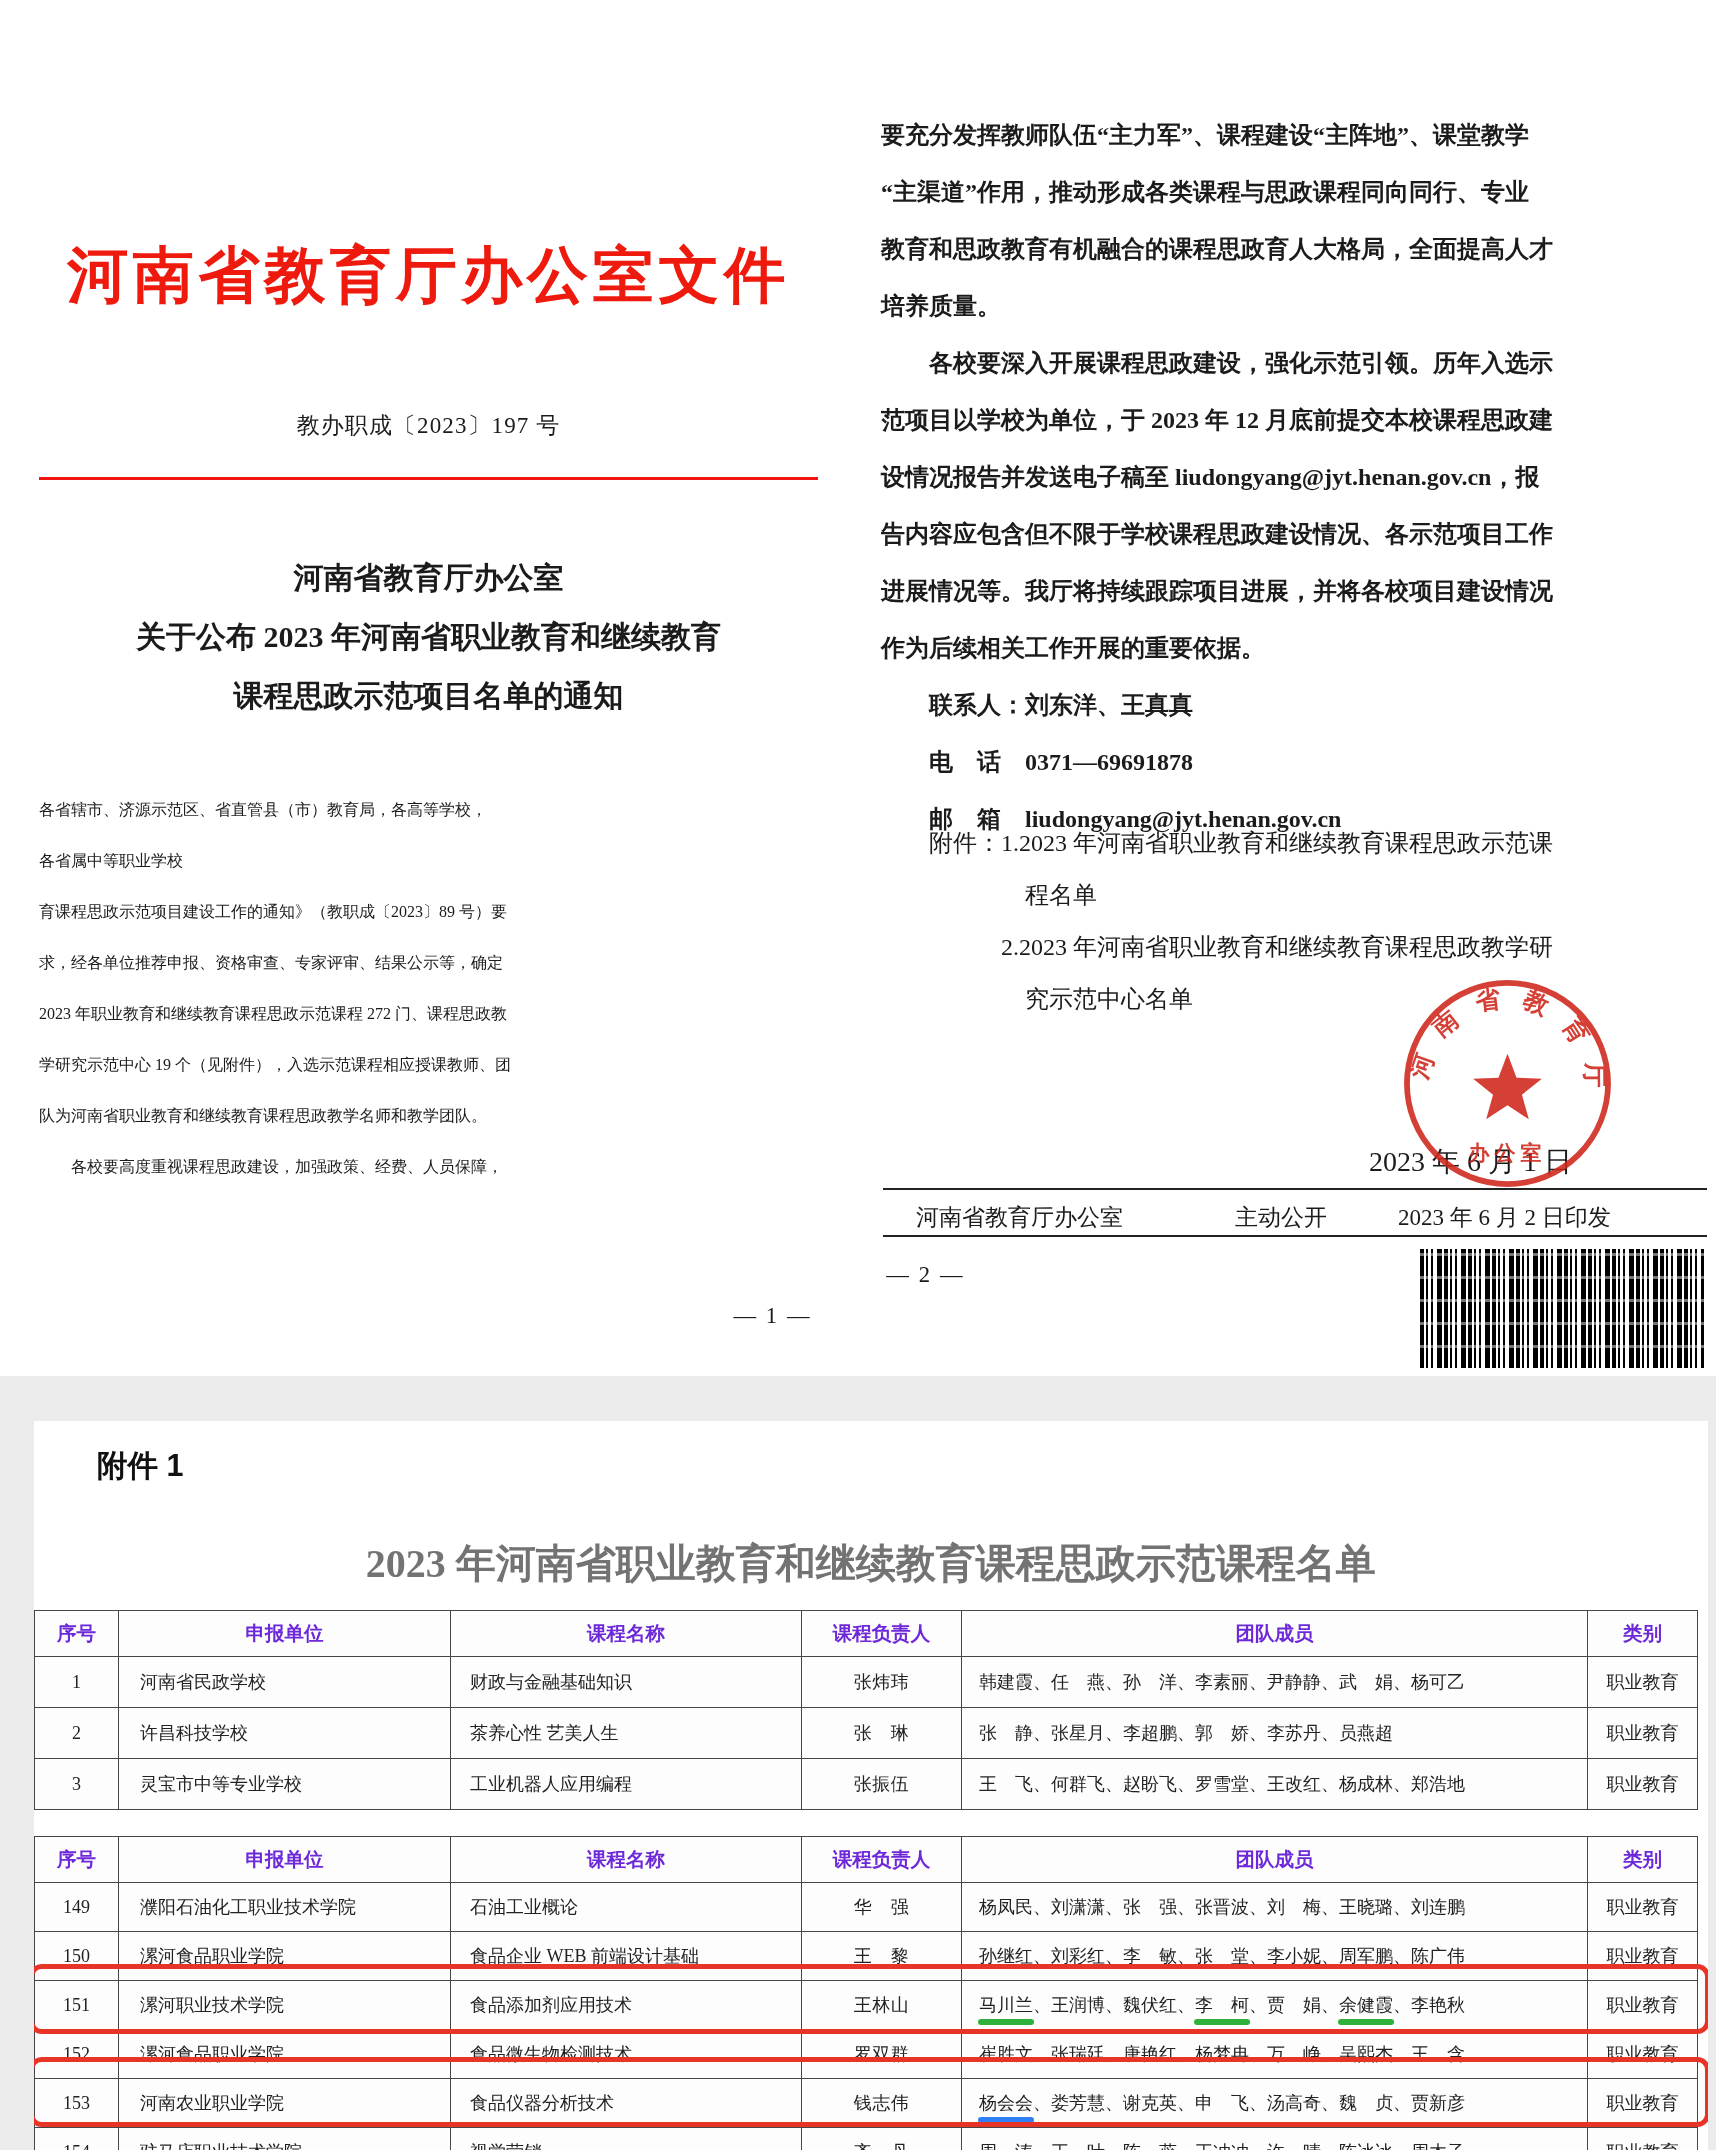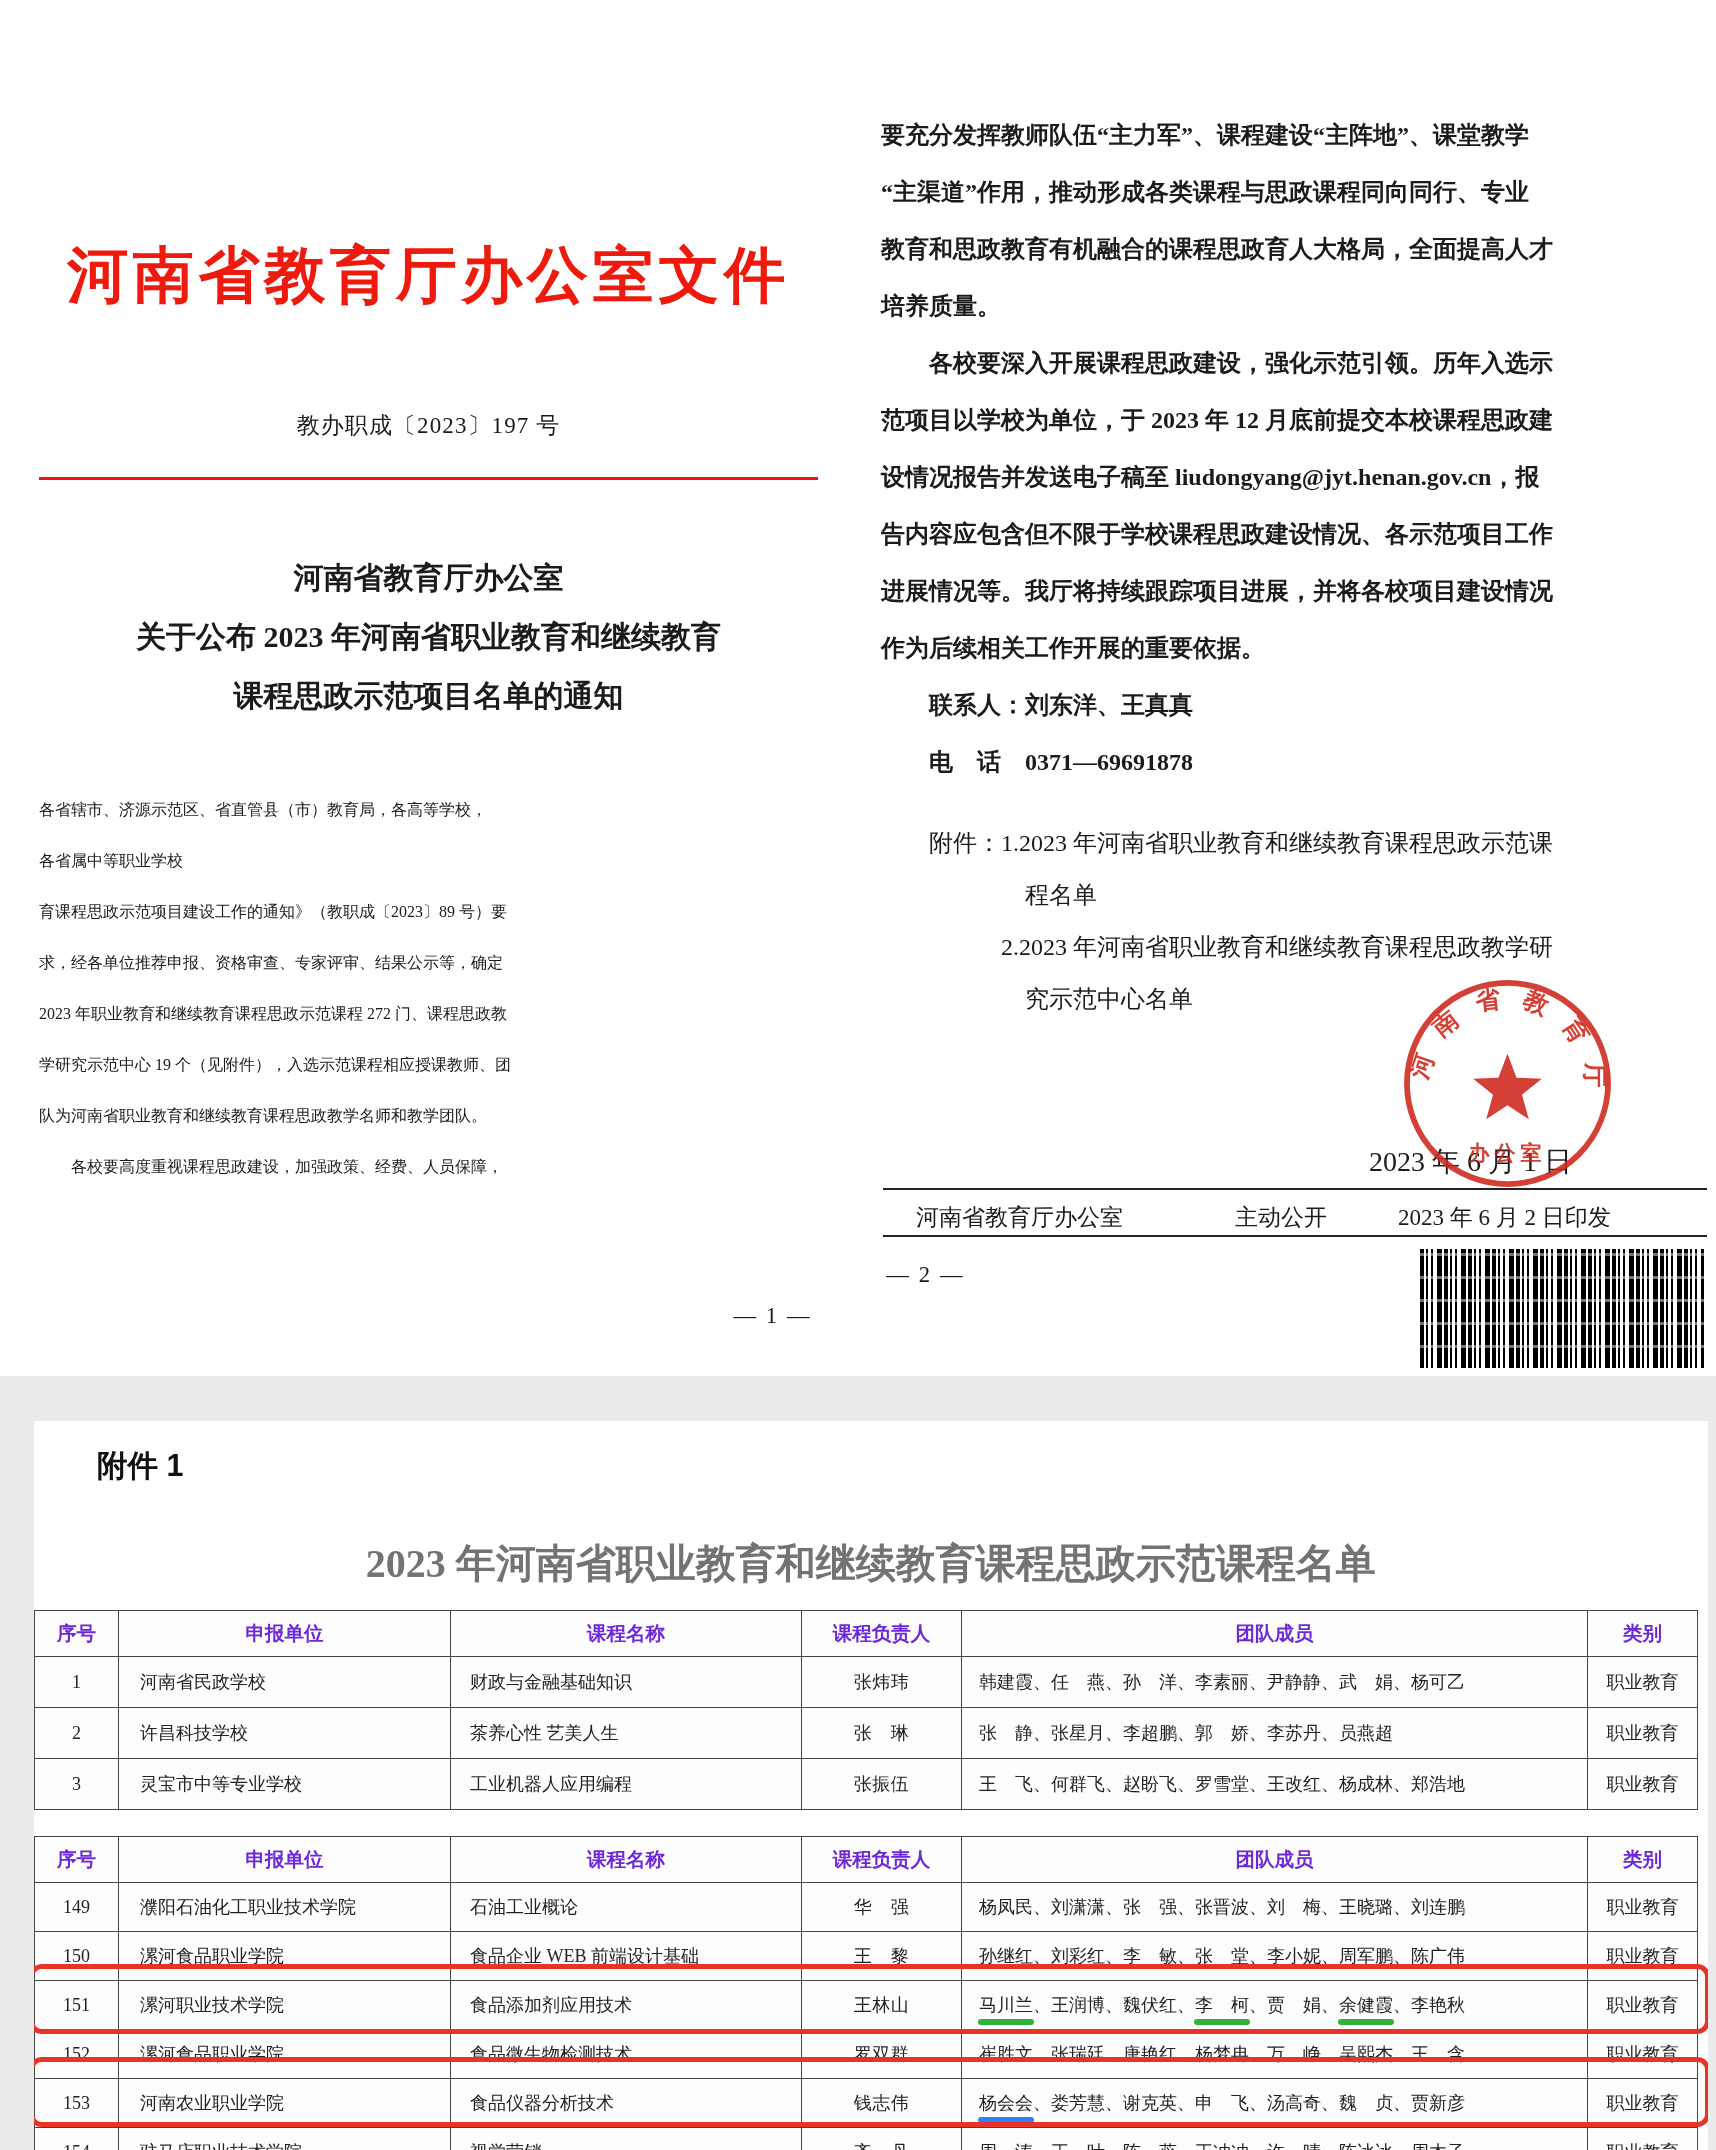--- a/index.html
+++ b/index.html
@@ -118,20 +118,21 @@
       <div class="tl">教育和思政教育有机融合的课程思政育人大格局，全面提高人才</div>
       <div class="tl">培养质量。</div>
       <div class="tl">　　各校要深入开展课程思政建设，强化示范引领。历年入选示</div>
       <div class="tl">范项目以学校为单位，于 2023 年 12 月底前提交本校课程思政建</div>
       <div class="tl">设情况报告并发送电子稿至 liudongyang@jyt.henan.gov.cn，报</div>
       <div class="tl">告内容应包含但不限于学校课程思政建设情况、各示范项目工作</div>
       <div class="tl">进展情况等。我厅将持续跟踪项目进展，并将各校项目建设情况</div>
       <div class="tl">作为后续相关工作开展的重要依据。</div>
       <div class="tl">　　联系人：刘东洋、王真真</div>
       <div class="tl">　　电　话　0371—69691878</div>
+      <div class="tl">　　邮　箱　liudongyang@jyt.henan.gov.cn</div>
     </div>
   <div id="p2-attach">
       <div class="tl">　　附件：1.2023 年河南省职业教育和继续教育课程思政示范课</div>
       <div class="tl">　　　　　　程名单</div>
       <div class="tl">　　　　　2.2023 年河南省职业教育和继续教育课程思政教学研</div>
       <div class="tl">　　　　　　究示范中心名单</div>
     </div>
 
   <div id="seal-date">2023 年 6 月 1 日</div>
 

